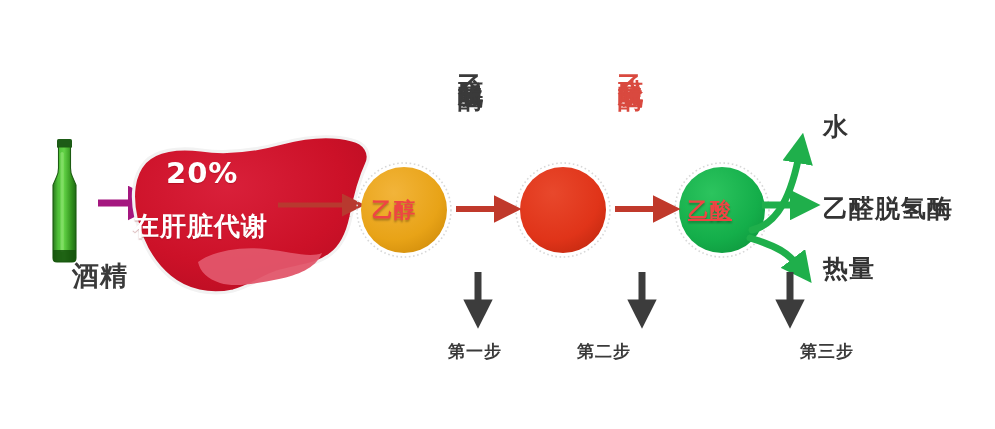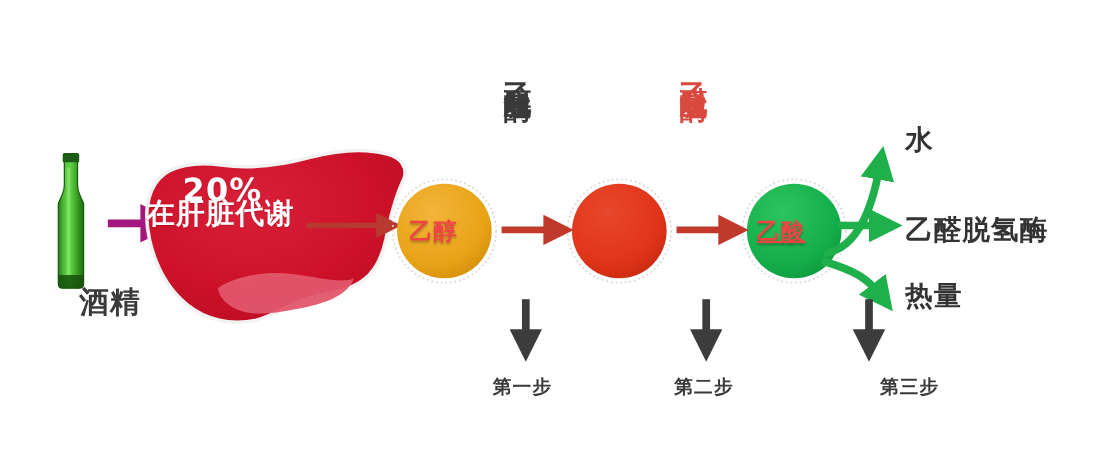--- a/index.html
+++ b/index.html
@@ -45,21 +45,21 @@
     position: absolute;
     left: 166px; top: 156px;
     font-size: 29px;
     font-weight: bold;
     color: #ffffff;
     letter-spacing: 1px;
     text-shadow: 0 1px 1px rgba(120,0,10,0.35);
   }
   #liver-caption {
     position: absolute;
-    left: 133px; top: 177px;
+    left: 133px; top: 209px;
     font-size: 26px;
     font-weight: bold;
     color: #ffffff;
     letter-spacing: 1px;
     text-shadow: 0 1px 1px rgba(120,0,10,0.35);
     text-align: center;
   }
 
   
   .node-label {
@@ -111,21 +111,21 @@
   
   .step-label {
     position: absolute;
     font-size: 17px;
     font-weight: bold;
     color: #3a3a3a;
     letter-spacing: 1px;
     white-space: nowrap;
   }
   #step-label-1 { left: 448px; top: 340px; }
-  #step-label-2 { left: 613px; top: 340px; }
+  #step-label-2 { left: 577px; top: 340px; }
   #step-label-3 { left: 758px; top: 340px; margin-left: 42px; }
 </style>
 </head>
 <body>
 
 <div id="stage">
 
   <svg id="svg-layer" viewBox="0 0 995 429">
     <defs>
 

